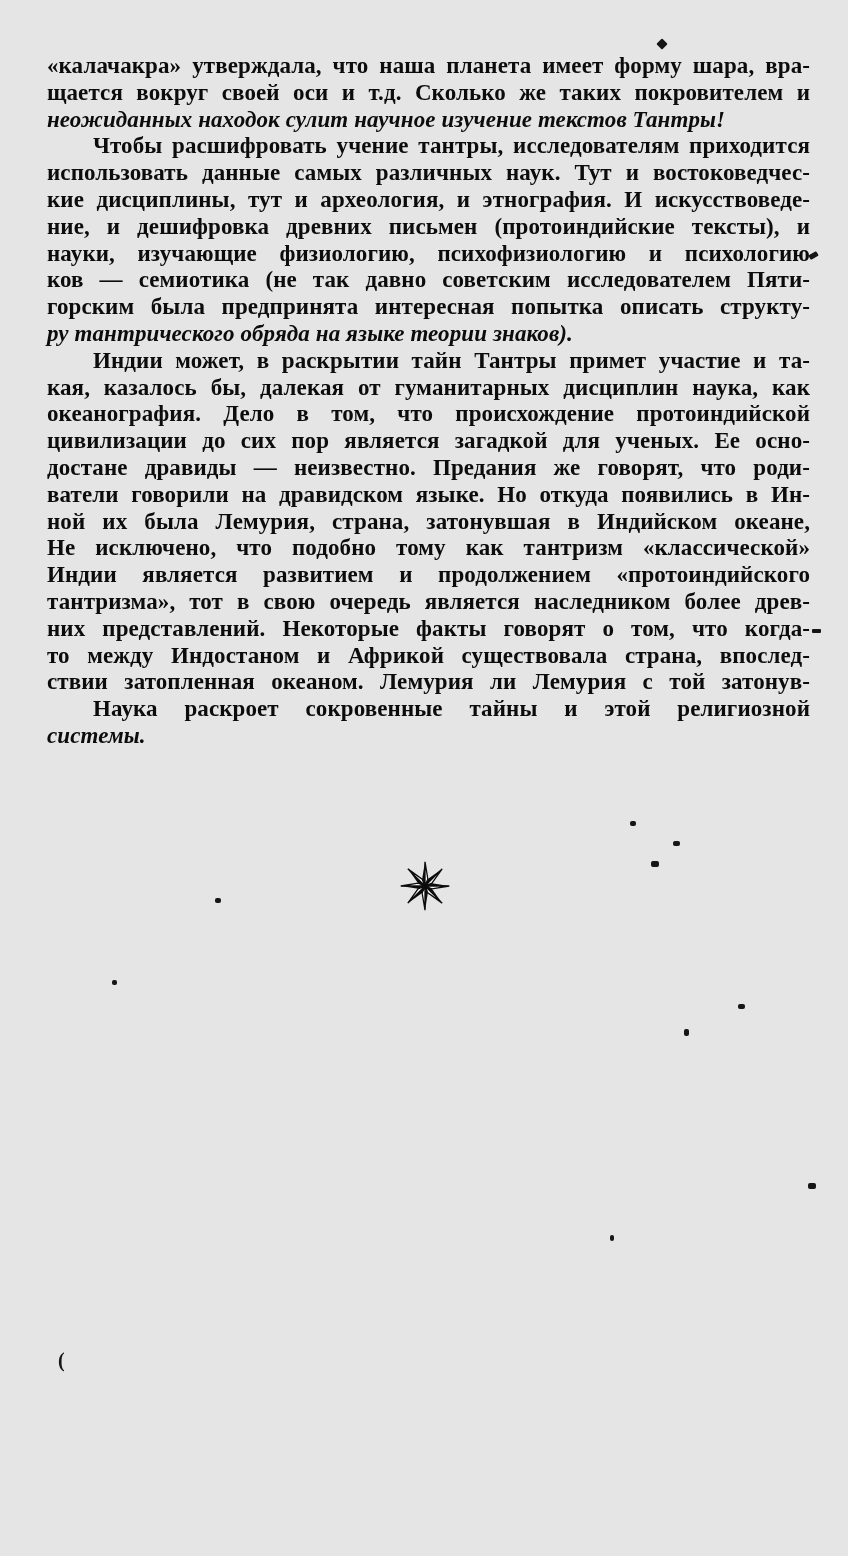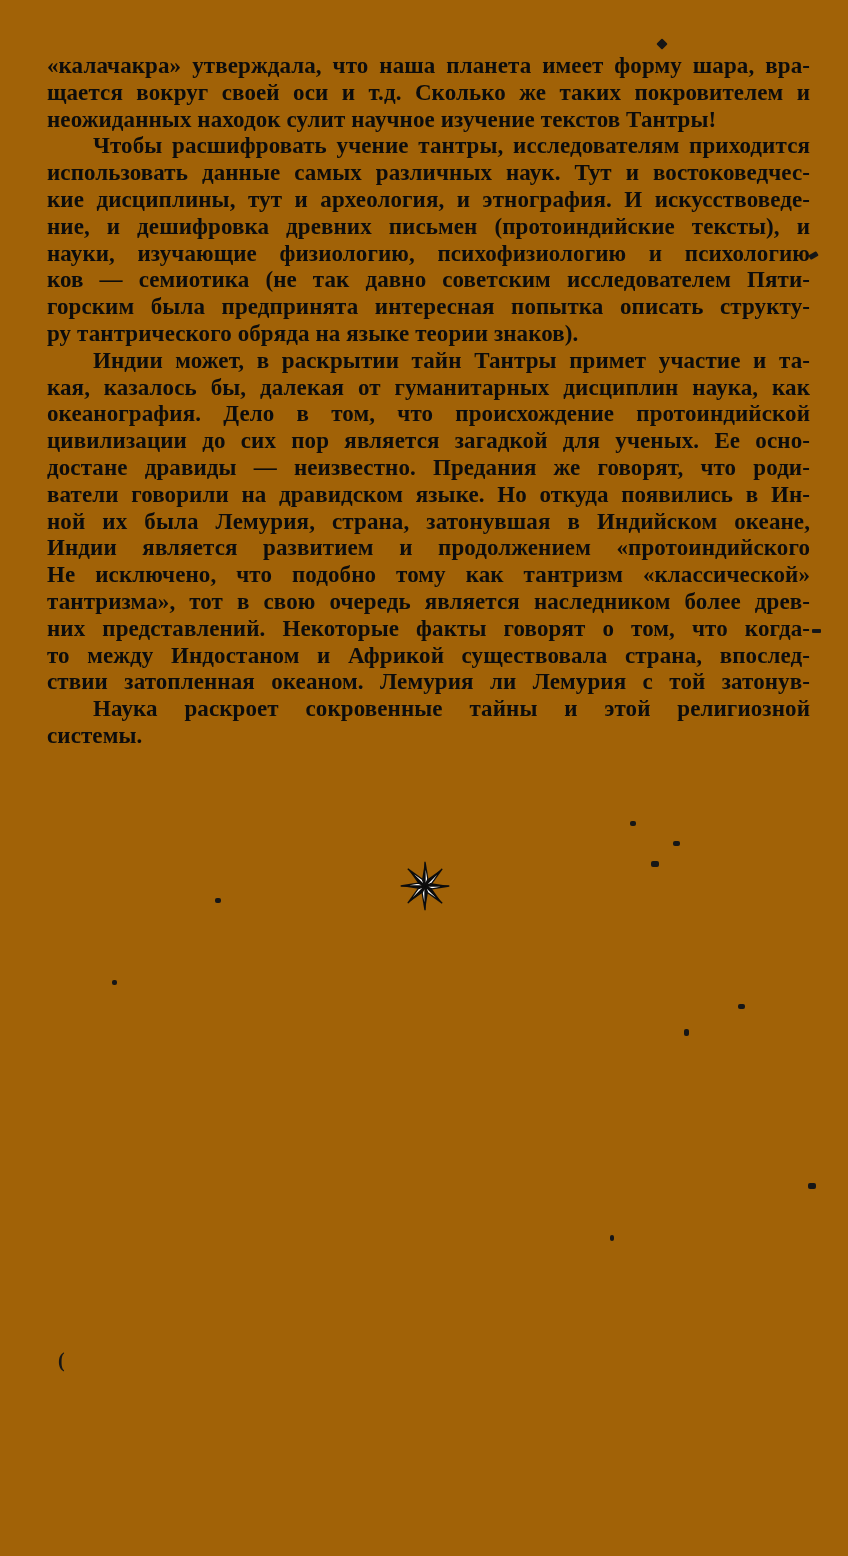--- a/index.html
+++ b/index.html
@@ -4,42 +4,42 @@
 <style>
   html, body {
     margin: 0;
     padding: 0;
     background: #ffffff;
   }
   .page {
     position: relative;
     width: 848px;
     height: 1556px;
-    background: #a16207;
+    background: #e5e5e5;
     overflow: hidden;
     font-family: "Liberation Serif", serif;
   }
   .text-block {
     position: absolute;
     left: 47px;
     top: 53px;
     width: 763px;
     font-size: 23px;
     line-height: 26.8px;
     font-weight: bold;
     color: #0c0c0c;
     letter-spacing: 0.1px;
   }
   .para { margin: 0; }
   .line {
     text-align: justify;
     text-align-last: justify;
     white-space: normal;
   }
-  .line.para-end { text-align-last: left; }
+  .line.para-end { text-align-last: left; font-style: italic; }
   .para.indent .line:first-child { text-indent: 46px; }
 
   .ornament {
     position: absolute;
     left: 397px;
     top: 858px;
     width: 56px;
     height: 56px;
   }
 
@@ -82,22 +82,22 @@
         <div class="line para-end">ру тантрического обряда на языке теории знаков).</div>
       </div>
       <div class="para indent">
         <div class="line">Индии может, в раскрытии тайн Тантры примет участие и та-</div>
         <div class="line">кая, казалось бы, далекая от гуманитарных дисциплин наука, как</div>
         <div class="line">океанография. Дело в том, что происхождение протоиндийской</div>
         <div class="line">цивилизации до сих пор является загадкой для ученых. Ее осно-</div>
         <div class="line">достане дравиды — неизвестно. Предания же говорят, что роди-</div>
         <div class="line">ватели говорили на дравидском языке. Но откуда появились в Ин-</div>
         <div class="line">ной их была Лемурия, страна, затонувшая в Индийском океане,</div>
+        <div class="line">Не исключено, что подобно тому как тантризм «классической»</div>
         <div class="line">Индии является развитием и продолжением «протоиндийского</div>
-        <div class="line">Не исключено, что подобно тому как тантризм «классической»</div>
         <div class="line">тантризма», тот в свою очередь является наследником более древ-</div>
         <div class="line">них представлений. Некоторые факты говорят о том, что когда-</div>
         <div class="line">то между Индостаном и Африкой существовала страна, впослед-</div>
         <div class="line">ствии затопленная океаном. Лемурия ли Лемурия с той затонув-</div>
       </div>
       <div class="para indent">
         <div class="line">Наука раскроет сокровенные тайны и этой религиозной</div>
         <div class="line para-end">системы.</div>
       </div>
     </div>

